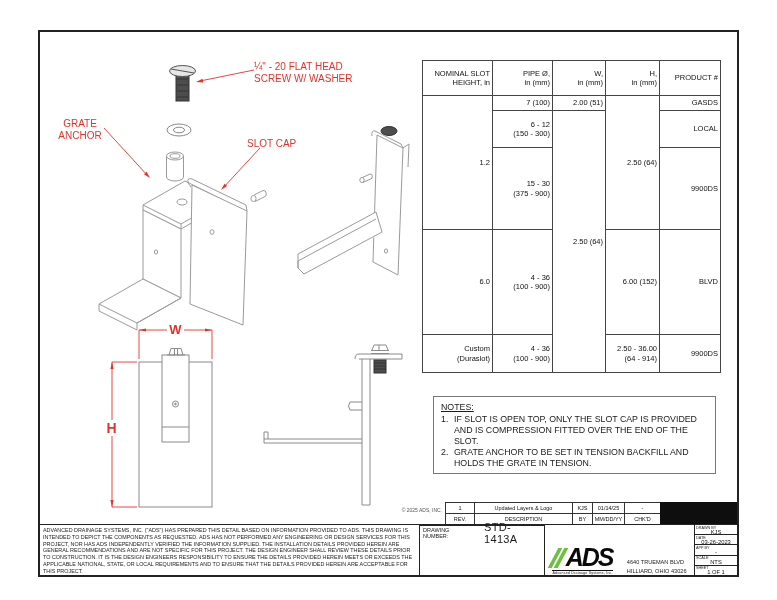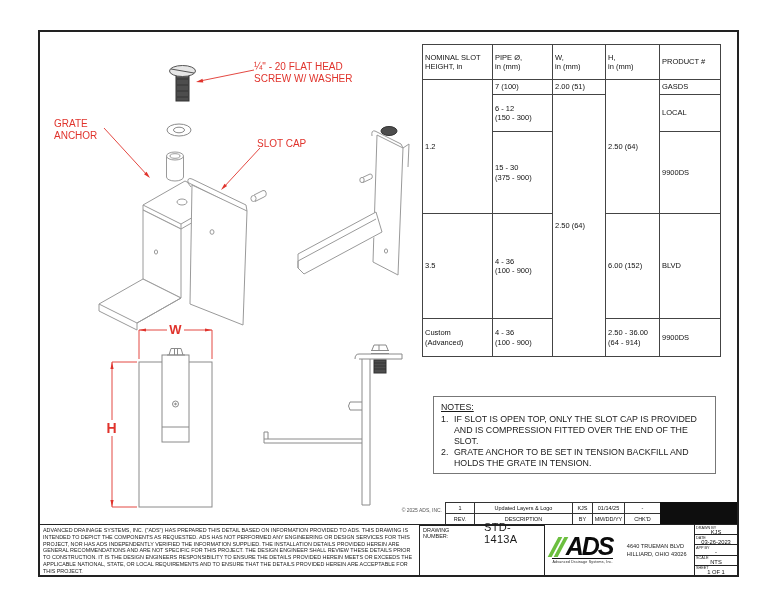--- a/index.html
+++ b/index.html
@@ -1,42 +1,42 @@
 <!DOCTYPE html>
 <html><head>
 <meta charset="utf-8">
 <style>
   html,body{margin:0;padding:0;background:#ffffff;}
   #canvas{position:relative;width:777px;height:600px;background:#fff;font-family:"Liberation Sans",sans-serif;color:#1a1a1a;overflow:hidden;}
   .sheet{position:absolute;left:38px;top:30px;width:701px;height:547px;border:2px solid #222;box-sizing:border-box;background:#fff;}
   .abs{position:absolute;}
   .pre{white-space:pre-line;}
   
-  table.spec{position:absolute;left:382px;top:12px;border-collapse:collapse;table-layout:fixed;font-size:7.5px;line-height:1.25;text-align:left;color:#111;}
+  table.spec{position:absolute;left:382px;top:28px;border-collapse:collapse;table-layout:fixed;font-size:7.5px;line-height:1.25;text-align:right;color:#111;}
   table.spec td,table.spec th{border:1px solid #444;font-weight:normal;padding:0 2px;vertical-align:middle;}
   
   .notes{position:absolute;left:393px;top:364px;width:283px;height:78px;border:1px solid #777;box-sizing:border-box;padding:5px 7px 0 7px;font-size:8.8px;line-height:1.26;}
   .notes .ttl{text-decoration:underline;margin-bottom:1px;}
   .note-item{display:flex;}
   .note-item .num{width:13px;flex:0 0 13px;}
   .note-item .txt{flex:1;}
   
   table.rev{position:absolute;left:405px;top:470px;border-collapse:collapse;table-layout:fixed;font-size:5.5px;text-align:center;color:#111;}
   table.rev td{border:1px solid #333;height:10px;padding:0;overflow:hidden;white-space:nowrap;}
   .blackblock{position:absolute;left:620px;top:470px;width:77px;height:22px;background:#0e0e0e;}
   .copyright{position:absolute;left:322px;top:475px;width:80px;font-size:5px;color:#555;text-align:right;}
   
   .tband{position:absolute;left:0;top:492px;width:697px;height:51px;border-top:1px solid #222;display:flex;box-sizing:border-box;}
   .disc{width:380px;flex:0 0 380px;border-right:1px solid #222;box-sizing:border-box;padding:2px 3px;font-size:5.4px;line-height:1.26;color:#222;}
   .tbox{width:125px;flex:0 0 125px;border-right:1px solid #222;box-sizing:border-box;display:flex;flex-direction:column;}
   .tbox .ttl{flex:1;display:flex;align-items:center;justify-content:center;text-align:center;font-family:"Liberation Mono",monospace;font-weight:bold;font-size:9.5px;line-height:1.35;}
   .tbox .dnum{height:14px;flex:0 0 14px;border-top:1px solid #222;display:flex;align-items:center;padding-left:3px;}
   .tbox .dnum .lbl{font-size:5.5px;}
   .tbox .dnum .val{font-size:11px;margin-left:8px;letter-spacing:.3px;}
-  .lbox{width:150px;flex:0 0 150px;border-right:1px solid #222;box-sizing:border-box;display:flex;align-items:center;justify-content:center;gap:14px;}
+  .lbox{width:150px;flex:0 0 150px;border-right:1px solid #222;box-sizing:border-box;display:flex;align-items:flex-end;justify-content:center;gap:14px;}
   .logo{display:flex;flex-direction:column;align-items:center;}
   .logo .mark{display:flex;align-items:center;}
   .logo .slash{width:4px;height:20px;background:#6cbf3f;transform:skewX(-28deg);margin-right:2.5px;}
   .logo .word{font-size:25px;font-weight:900;font-style:italic;letter-spacing:-2px;line-height:.85;color:#0a0a0a;}
   .logo .tag{font-size:3.6px;border-top:1px solid #111;margin-top:1px;padding-top:.5px;letter-spacing:.2px;color:#222;}
   .addr{font-size:5.6px;line-height:1.5;color:#222;}
   .fbox{flex:1;display:flex;flex-direction:column;}
   .frow{flex:1;position:relative;border-bottom:1px solid #222;}
   .frow:last-child{border-bottom:none;}
   .frow .flbl{position:absolute;left:1px;top:0.5px;font-size:3.8px;color:#222;}
@@ -129,23 +129,23 @@
         <polygon points="99,298 106,296.4 106,299.6" stroke="none"></polygon>
         <polygon points="172,298 165,296.4 165,299.6" stroke="none"></polygon>
         <path d="M72,330 V389 M72,404 V475 M72,330 H97 M72,475 H97" fill="none"></path>
         <polygon points="72,330 70.4,337 73.6,337" stroke="none"></polygon>
         <polygon points="72,475 70.4,468 73.6,468" stroke="none"></polygon>
       </g>
     </svg>
 
     <div class="ann pre" style="left:214px;top:29px;">¼" - 20 FLAT HEAD
 SCREW W/ WASHER</div>
-    <div class="ann pre" style="left:14px;top:86px;width:52px;">GRATE
+    <div class="ann pre" style="left:14px;top:86px;width:52px;text-align:center;">GRATE
 ANCHOR</div>
-    <div class="ann" style="left:217px;top:106px;">SLOT CAP</div>
+    <div class="ann" style="left:207px;top:106px;">SLOT CAP</div>
     <div class="dim" style="left:127px;top:290px;width:17px;font-size:13px;">W</div>
     <div class="dim" style="left:63px;top:388px;width:17px;font-size:14px;">H</div>
 
     <table class="spec">
       <colgroup>
           <col style="width:70px">
           <col style="width:60px">
           <col style="width:53px">
           <col style="width:54px">
           <col style="width:61px">
@@ -174,29 +174,29 @@
 (150 - 300)</td>
         <td rowspan="4">2.50 (64)</td>
         <td>LOCAL</td>
       </tr>
       <tr style="height:82px">
         <td class="pre">15 - 30
 (375 - 900)</td>
         <td>9900DS</td>
       </tr>
       <tr style="height:105px">
-        <td>3.5</td>
+        <td>6.0</td>
         <td class="pre">4 - 36
 (100 - 900)</td>
         <td>6.00 (152)</td>
         <td>BLVD</td>
       </tr>
       <tr style="height:38px">
         <td class="pre">Custom
-(Advanced)</td>
+(Duraslot)</td>
         <td class="pre">4 - 36
 (100 - 900)</td>
         <td class="pre">2.50 - 36.00
 (64 - 914)</td>
         <td>9900DS</td>
       </tr>
     </tbody>
       </table>
 
     <div class="notes">

